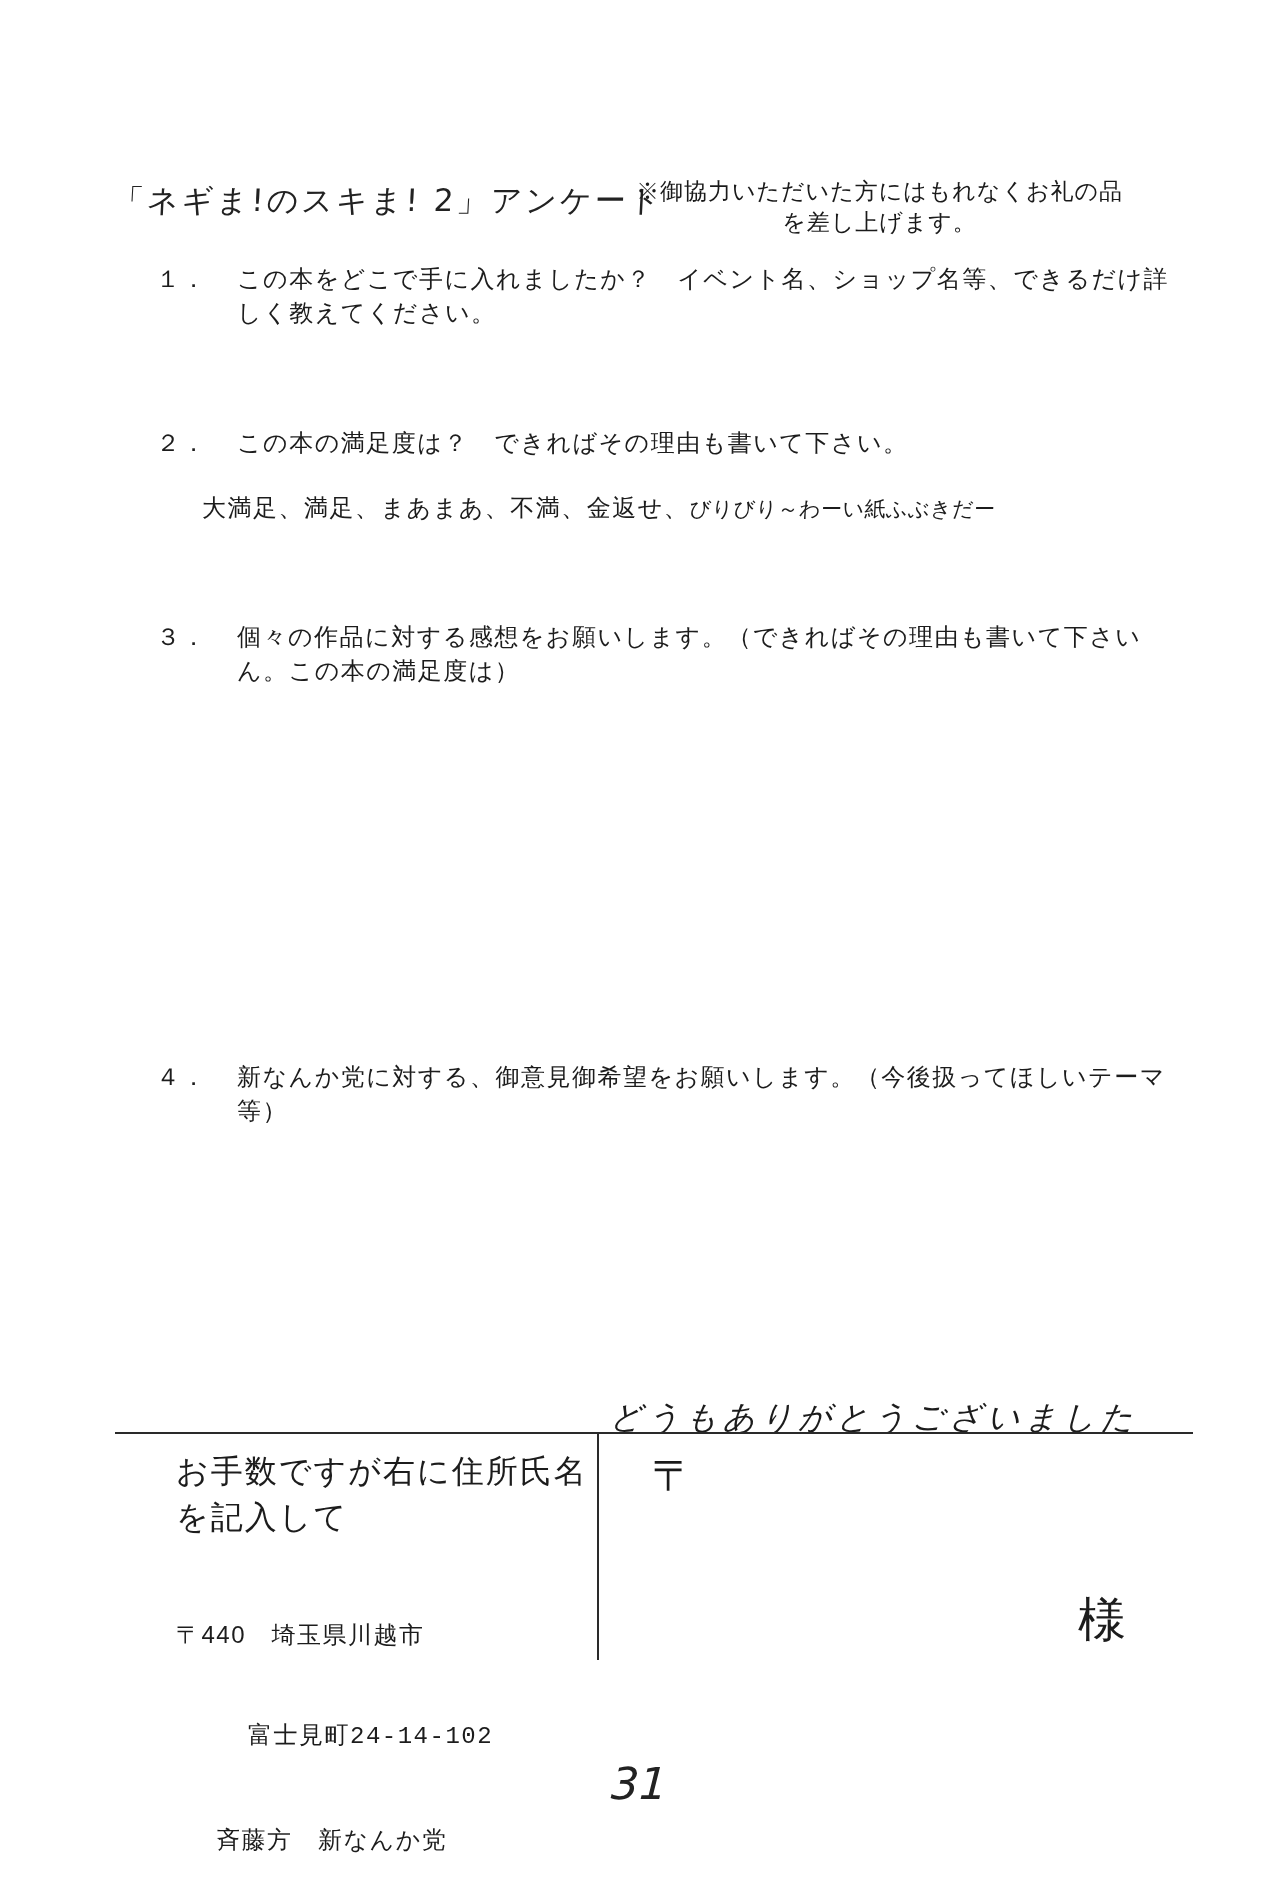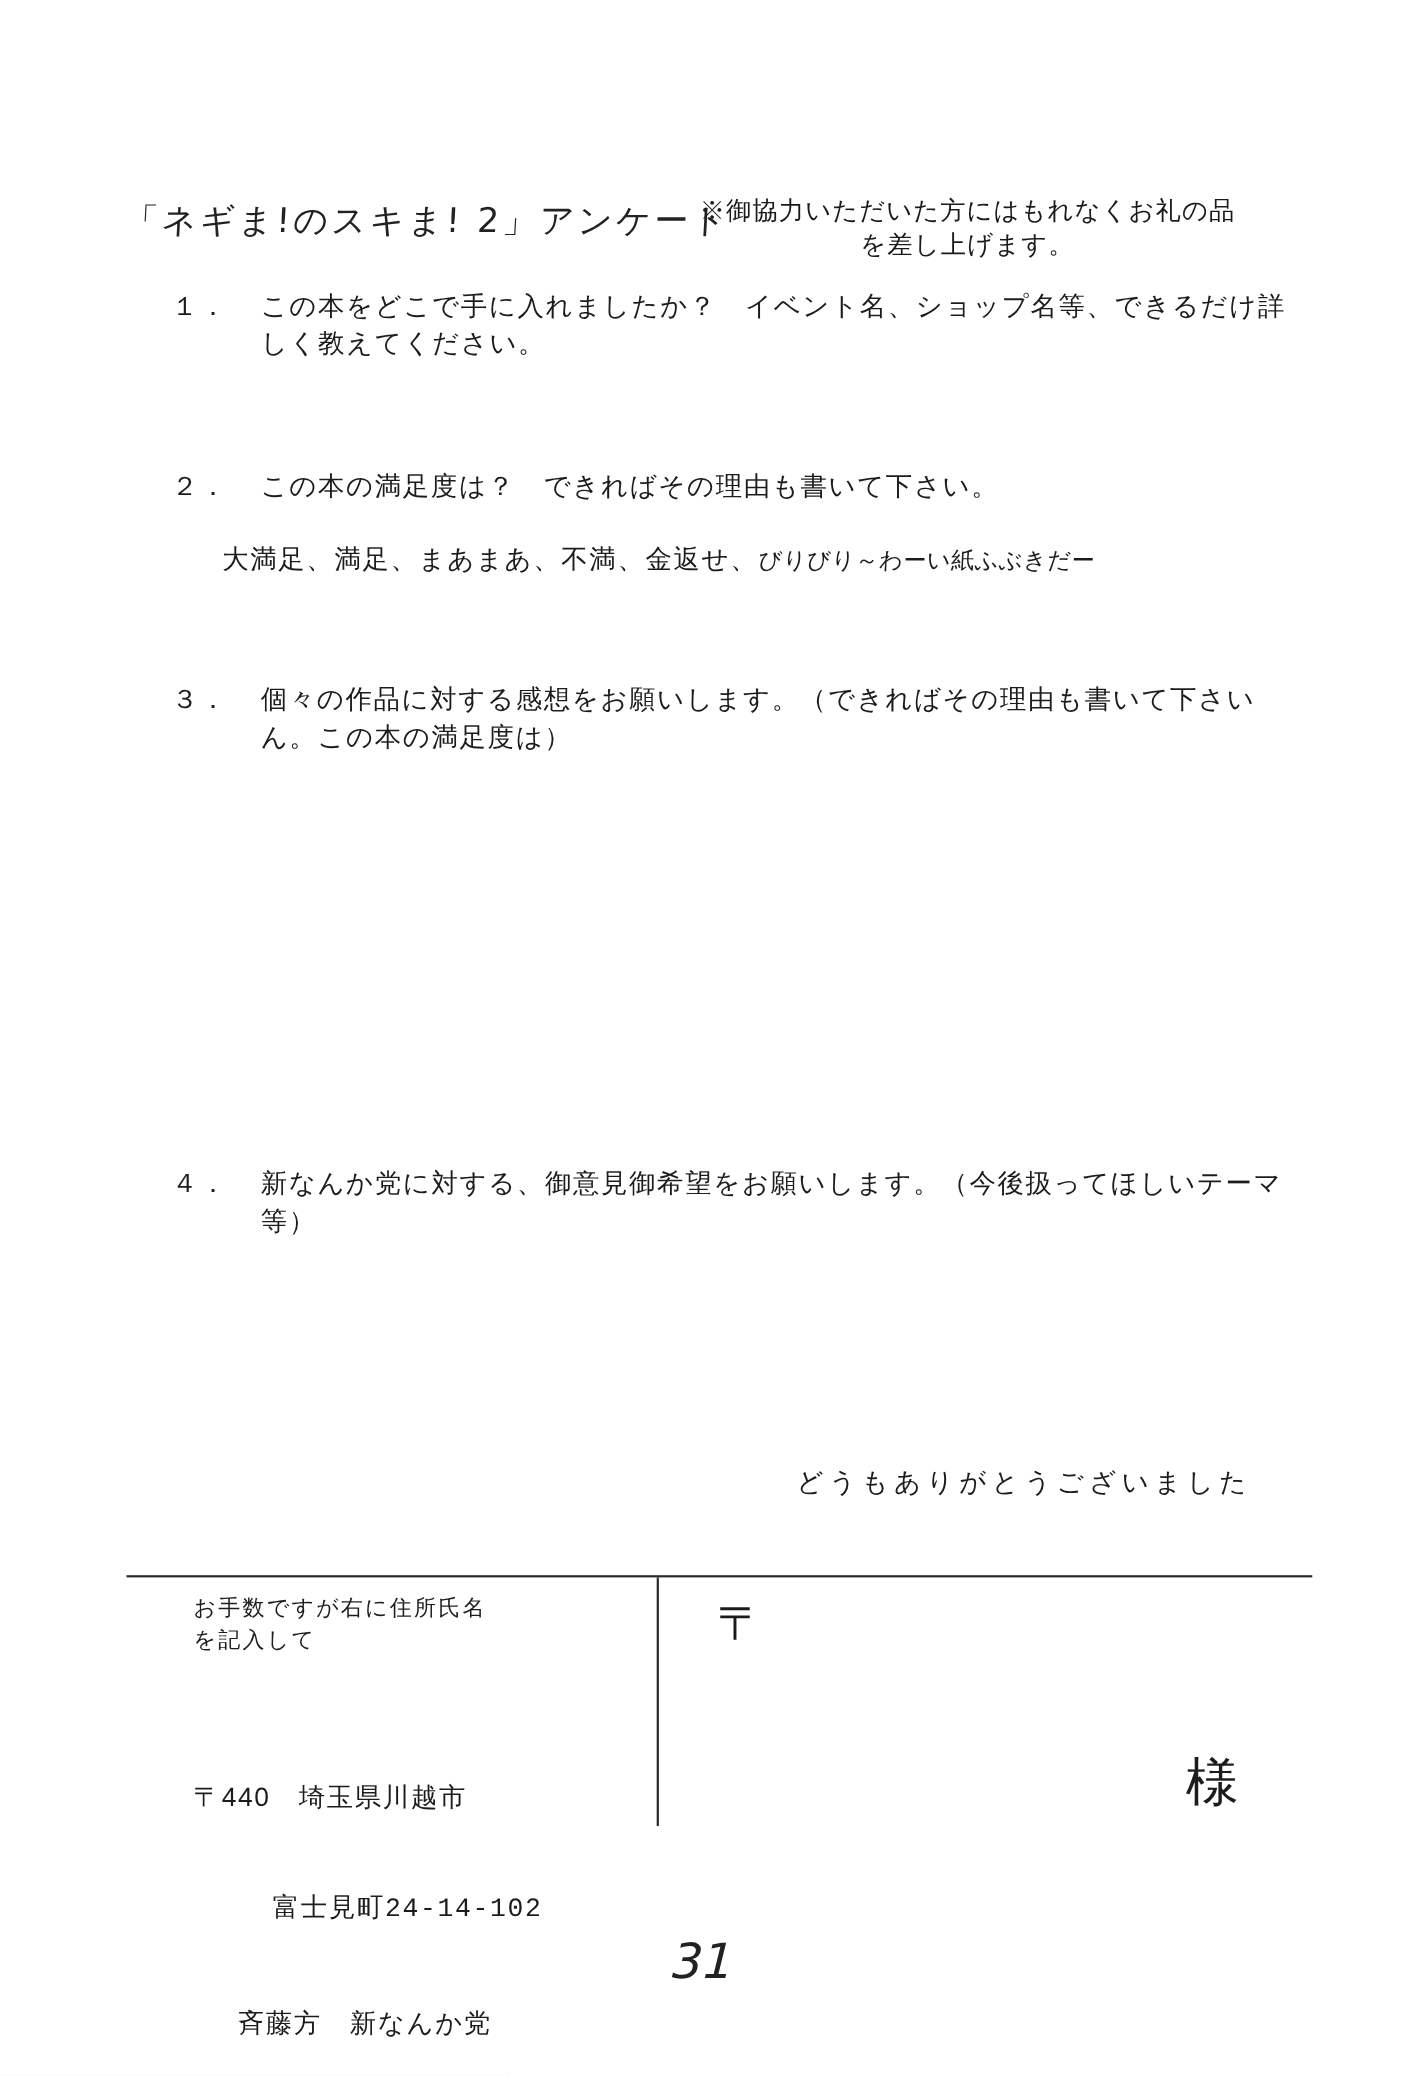--- a/index.html
+++ b/index.html
@@ -45,34 +45,34 @@
   .q4 { left: 156px; top: 1060px; width: 1060px; }
   .options-line {
     position: absolute; left: 202px; top: 492px;
     font-size: 24px; letter-spacing: 1.5px; white-space: nowrap;
   }
   .options-handwritten {
     display: inline-block;
     font-size: 21px; letter-spacing: 0.5px;
   }
   .thanks {
-    position: absolute; top: 1331px; right: 142px;
-    font-size: 24px; letter-spacing: 5px; white-space: nowrap;
+    position: absolute; top: 1396px; right: 142px;
+    font-size: 32px; letter-spacing: 5px; white-space: nowrap; font-style: italic;
   }
   .rule-h {
     position: absolute; left: 115px; top: 1432px;
     width: 1078px; height: 2px; background: #2a2a2a;
   }
   .rule-v {
     position: absolute; left: 597px; top: 1434px;
     width: 2px; height: 226px; background: #2a2a2a;
   }
   .mail-instruction {
     position: absolute; left: 176px; top: 1448px;
-    font-size: 20px; line-height: 1.45; letter-spacing: 2px;
+    font-size: 32px; line-height: 1.45; letter-spacing: 2px;
   }
   .mail-address {
     position: absolute; left: 176px; top: 1550px;
     font-size: 24px; line-height: 1.42; letter-spacing: 1.5px;
     white-space: pre;
   }
   .addr-indent-1 { padding-left: 72px; font-family: Liberation Mono, monospace; }
   .addr-indent-2 { padding-left: 40px; }
   .postal-mark {
     position: absolute; left: 652px; top: 1448px;

